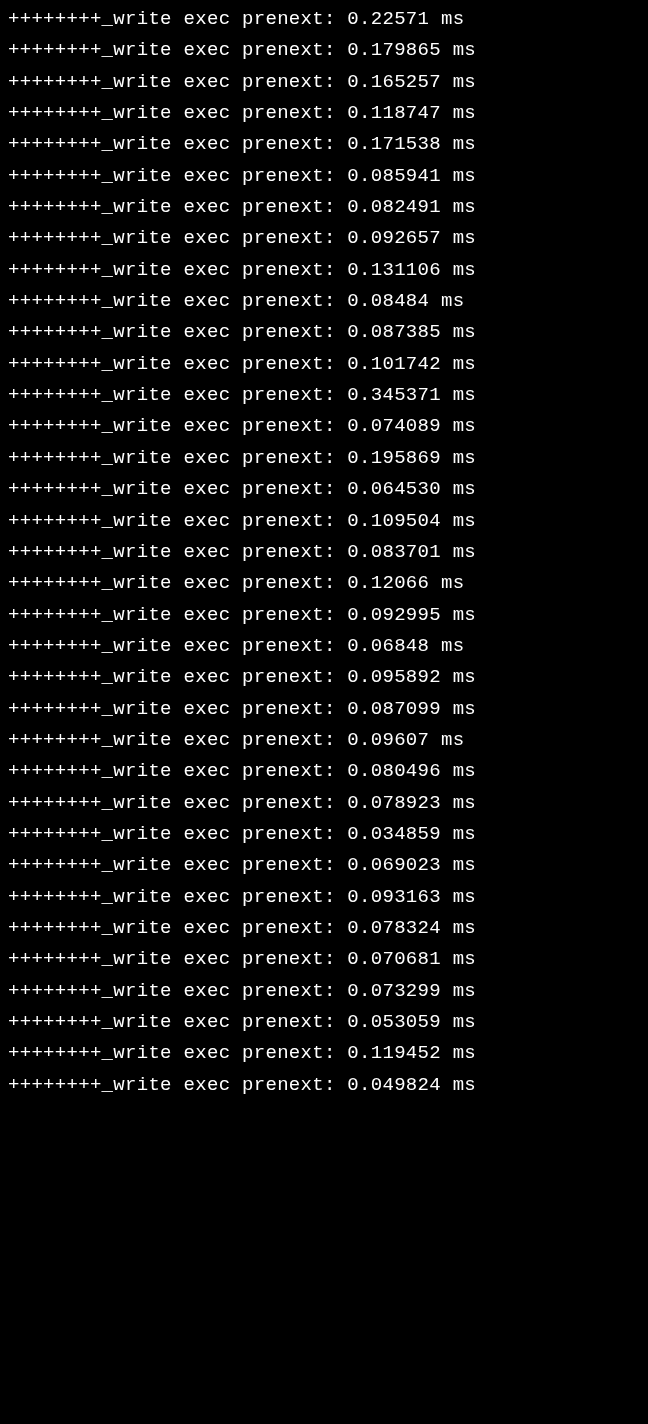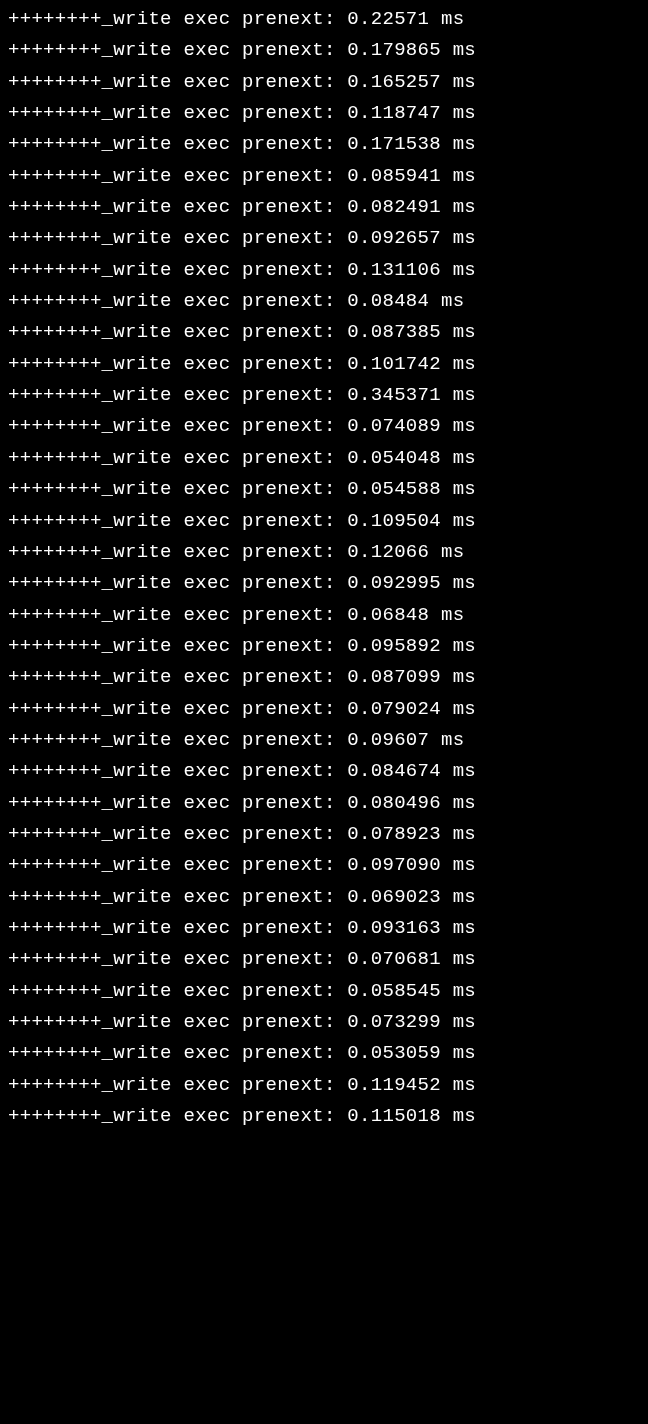--- a/index.html
+++ b/index.html
@@ -33,35 +33,34 @@
     <span class="log-line">++++++++_write exec prenext: 0.171538 ms</span>
     <span class="log-line">++++++++_write exec prenext: 0.085941 ms</span>
     <span class="log-line">++++++++_write exec prenext: 0.082491 ms</span>
     <span class="log-line">++++++++_write exec prenext: 0.092657 ms</span>
     <span class="log-line">++++++++_write exec prenext: 0.131106 ms</span>
     <span class="log-line">++++++++_write exec prenext: 0.08484 ms</span>
     <span class="log-line">++++++++_write exec prenext: 0.087385 ms</span>
     <span class="log-line">++++++++_write exec prenext: 0.101742 ms</span>
     <span class="log-line">++++++++_write exec prenext: 0.345371 ms</span>
     <span class="log-line">++++++++_write exec prenext: 0.074089 ms</span>
-    <span class="log-line">++++++++_write exec prenext: 0.054048 ms</span>
-    <span class="log-line">++++++++_write exec prenext: 0.054588 ms</span>
+    <span class="log-line">++++++++_write exec prenext: 0.195869 ms</span>
+    <span class="log-line">++++++++_write exec prenext: 0.064530 ms</span>
     <span class="log-line">++++++++_write exec prenext: 0.109504 ms</span>
+    <span class="log-line">++++++++_write exec prenext: 0.083701 ms</span>
     <span class="log-line">++++++++_write exec prenext: 0.12066 ms</span>
     <span class="log-line">++++++++_write exec prenext: 0.092995 ms</span>
     <span class="log-line">++++++++_write exec prenext: 0.06848 ms</span>
     <span class="log-line">++++++++_write exec prenext: 0.095892 ms</span>
     <span class="log-line">++++++++_write exec prenext: 0.087099 ms</span>
-    <span class="log-line">++++++++_write exec prenext: 0.079024 ms</span>
     <span class="log-line">++++++++_write exec prenext: 0.09607 ms</span>
-    <span class="log-line">++++++++_write exec prenext: 0.084674 ms</span>
     <span class="log-line">++++++++_write exec prenext: 0.080496 ms</span>
     <span class="log-line">++++++++_write exec prenext: 0.078923 ms</span>
-    <span class="log-line">++++++++_write exec prenext: 0.097090 ms</span>
+    <span class="log-line">++++++++_write exec prenext: 0.034859 ms</span>
     <span class="log-line">++++++++_write exec prenext: 0.069023 ms</span>
     <span class="log-line">++++++++_write exec prenext: 0.093163 ms</span>
+    <span class="log-line">++++++++_write exec prenext: 0.078324 ms</span>
     <span class="log-line">++++++++_write exec prenext: 0.070681 ms</span>
-    <span class="log-line">++++++++_write exec prenext: 0.058545 ms</span>
     <span class="log-line">++++++++_write exec prenext: 0.073299 ms</span>
     <span class="log-line">++++++++_write exec prenext: 0.053059 ms</span>
     <span class="log-line">++++++++_write exec prenext: 0.119452 ms</span>
-    <span class="log-line">++++++++_write exec prenext: 0.115018 ms</span>
+    <span class="log-line">++++++++_write exec prenext: 0.049824 ms</span>
   </div>
 
 </body></html>

